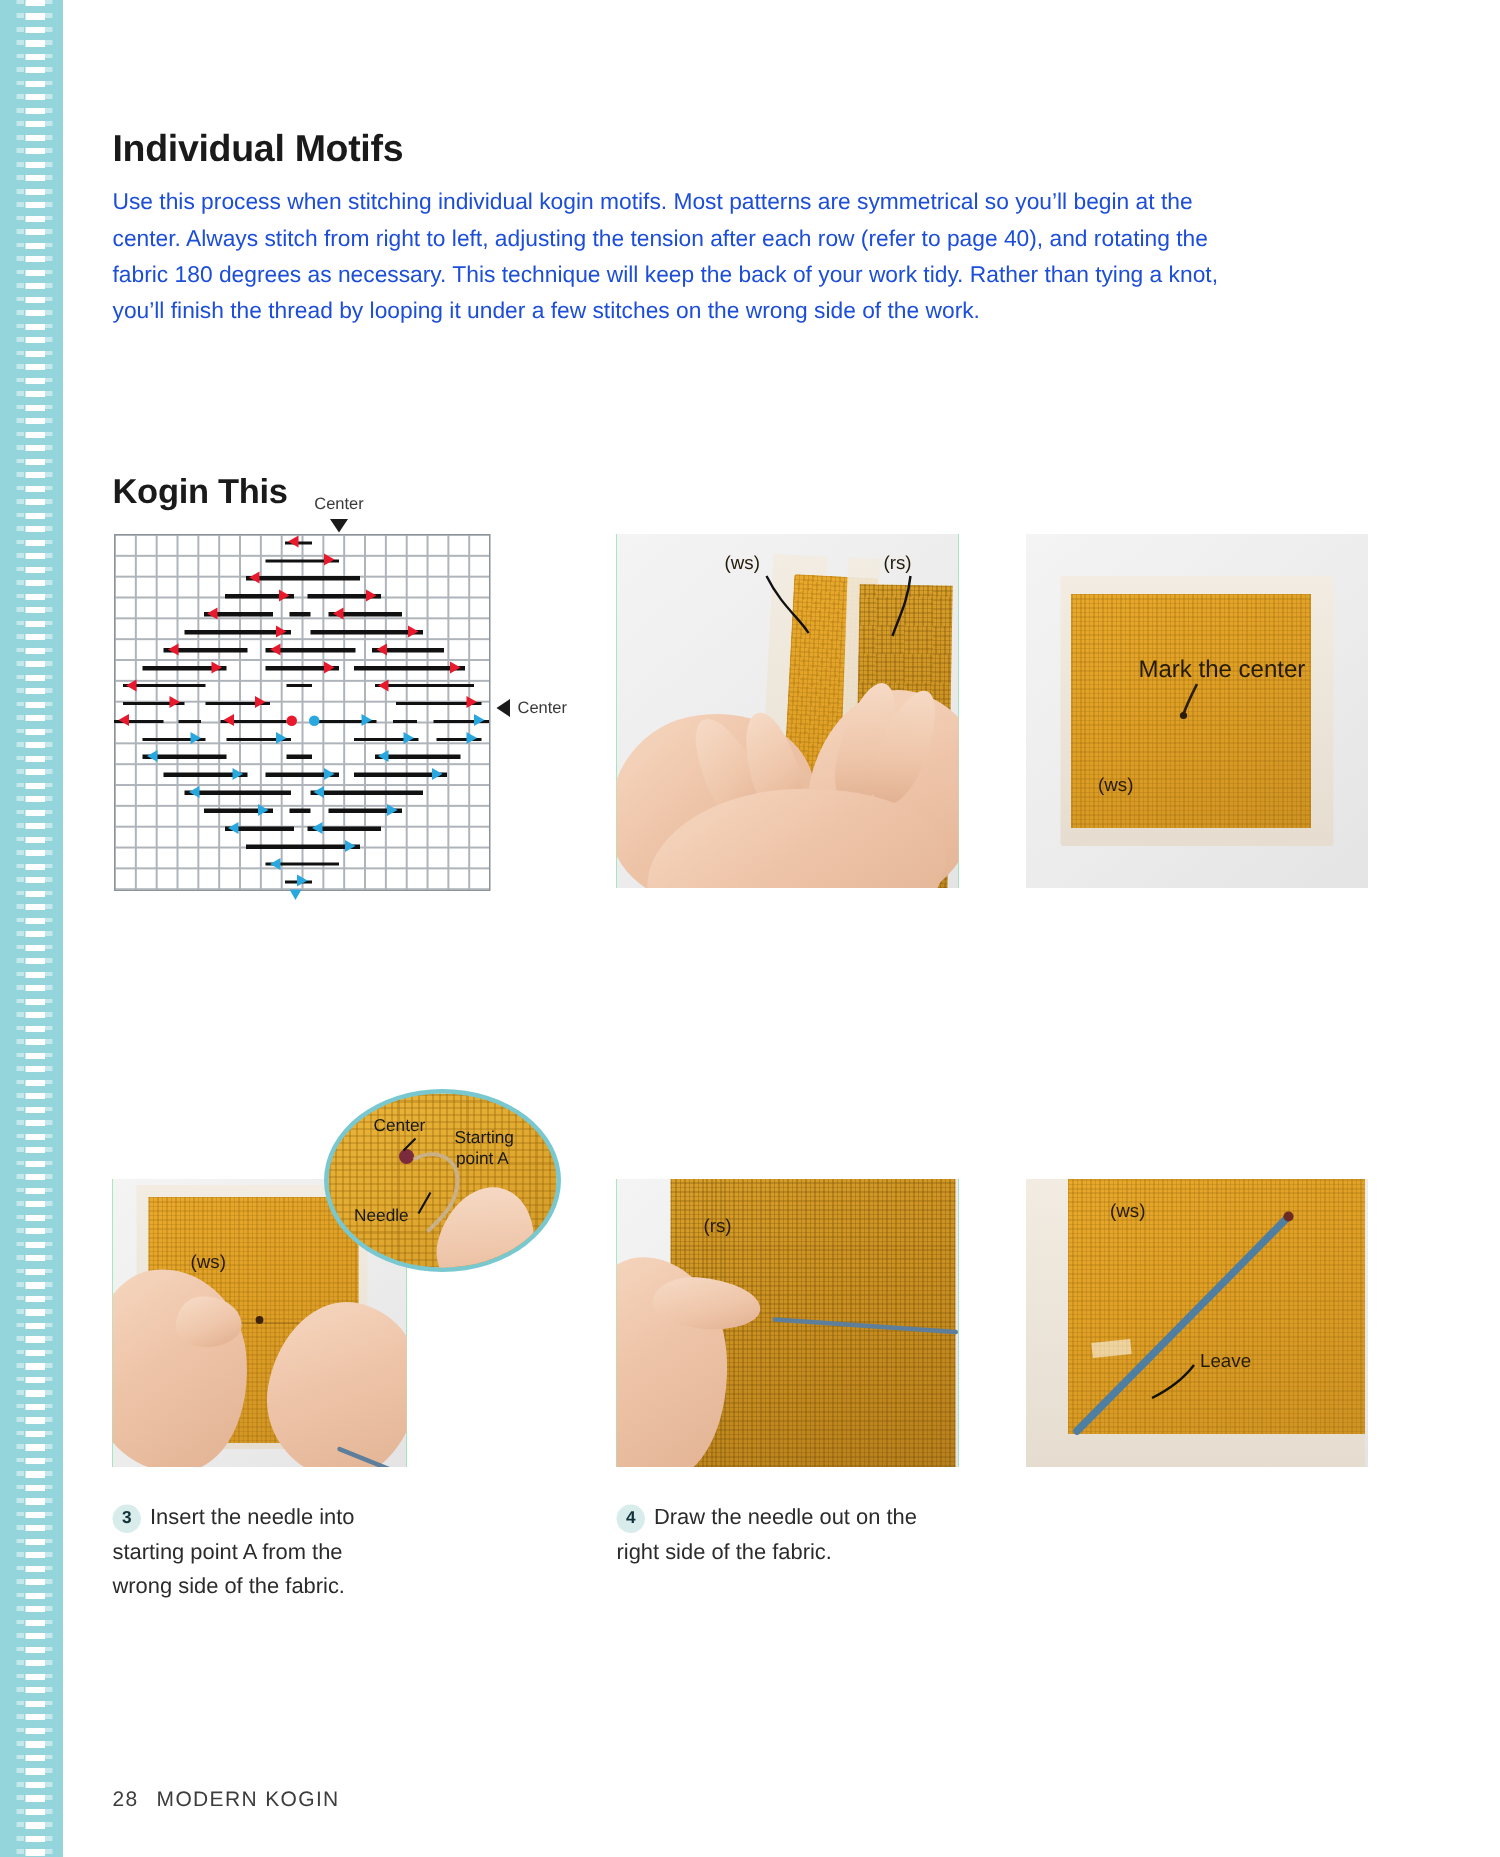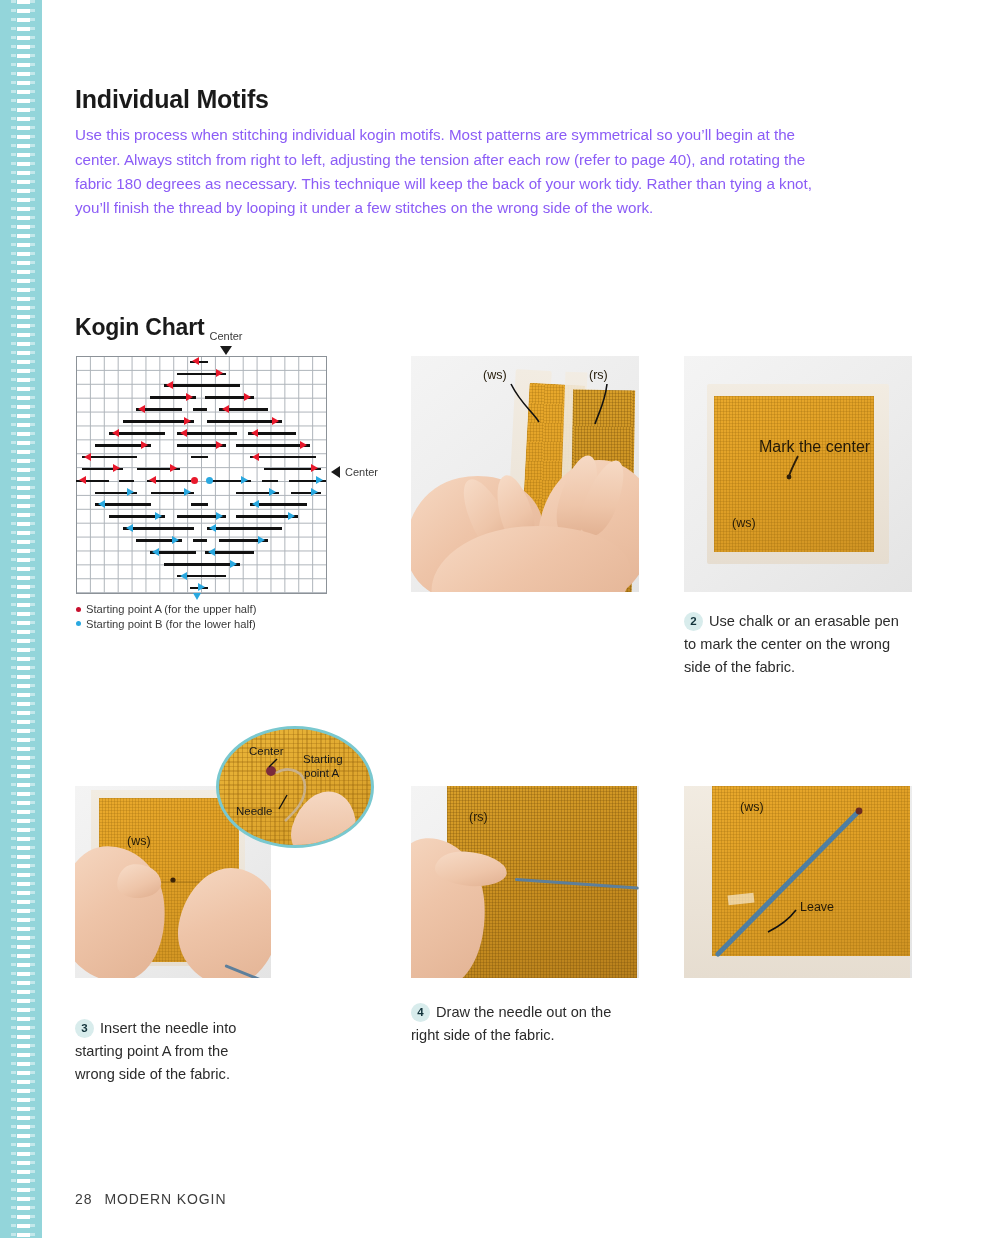--- a/index.html
+++ b/index.html
@@ -42,21 +42,21 @@
     position:absolute; left:0; top:4px; width:1000px; height:1238px;
   }
 
   #sec-title {
     position:absolute; left:75px; top:64px;
     font-size:25px; font-weight:700; letter-spacing:-0.2px;
     color:#1a1a1a;
   }
   #intro {
     position:absolute; left:75px; top:104px; width:750px;
-    font-size:15.2px; line-height:24.4px; color:#8b5cf6;
+    font-size:15.2px; line-height:24.4px; color:#1d4ed8;
   }
 
   #chart-title {
     position:absolute; left:75px; top:291px;
     font-size:23px; font-weight:700; letter-spacing:-0.2px;
     color:#1a1a1a;
   }
 
   
   #kogin-chart {
@@ -202,21 +202,21 @@
   <div class="stitch-col"></div>
   <div class="stitch-col faint faint2"></div>
 </div>
 
 <div id="page">
 
   <h1 id="sec-title">Individual Motifs</h1>
 
   <p id="intro">Use this process when stitching individual kogin motifs. Most patterns are symmetrical so you’ll begin at the center. Always stitch from right to left, adjusting the tension after each row (refer to page 40), and rotating the fabric 180 degrees as necessary. This technique will keep the back of your work tidy. Rather than tying a knot, you’ll finish the thread by looping it under a few stitches on the wrong side of the work.</p>
 
-  <h2 id="chart-title">Kogin Chart</h2>
+  <h2 id="chart-title">Kogin This</h2>
 
   <div id="kogin-chart">
     <div id="center-top-label">Center</div>
     <div id="center-top-arrow"></div>
 
     <div id="grid-wrap">
       <div id="grid"></div>
       <div id="stitch-layer">
           <div class="st" style="left: 113.98px; top: 4.65px; width: 18.07px;"></div>
           <div class="st" style="left: 101.47px; top: 16.55px; width: 48.65px;"></div>
@@ -312,30 +312,20 @@
           <div class="dot b" style="left: 129.965px; top: 121.45px;"></div>
           <div class="arw down" style="left: 116.76px; top: 236.81px;"></div>
         </div>
     </div>
 
     <div id="center-right">
       <span class="tri"></span>
       <span class="lbl">Center</span>
     </div>
 
-    <div id="legend">
-      <div class="row">
-        <span class="bullet a"></span>
-        <span>Starting point A (for the upper half)</span>
-      </div>
-      <div class="row">
-        <span class="bullet b"></span>
-        <span>Starting point B (for the lower half)</span>
-      </div>
-    </div>
   </div>
 
   <div class="photo" id="photo-1" style="left:411px; top:352px; width:228px; height:236px;">
     <div class="bg"></div>
 
     <div class="selvage" style="left:98px; top:14px; width:36px; height:260px; transform:rotate(3deg); border-radius:2px;"></div>
     <div class="fabric" style="left:112px; top:28px; width:56px; height:250px; transform:rotate(3deg); border-radius:2px 2px 0 0;"></div>
     <div class="selvage" style="left:150px; top:16px; width:22px; height:255px; transform:rotate(2deg); opacity:.9;"></div>
     <div class="fabric deep" style="left:160px; top:34px; width:62px; height:245px; transform:rotate(1deg);"></div>
 
@@ -360,23 +350,20 @@
     <div class="selvage" style="left:23px; top:28px; width:182px; height:180px; border-radius:2px;"></div>
     <div class="fabric" style="left:30px; top:40px; width:160px; height:156px;"></div>
     <span class="phlabel" style="left:75px; top:82px; font-size:16px;">Mark the center</span>
     <svg style="position:absolute; inset:0; width:100%; height:100%;">
       <path d="M 114 100 C 110 108, 107 114, 105 120" stroke="#2b1d0a" stroke-width="1.8" fill="none"></path>
       <circle cx="105" cy="121" r="2.4" fill="#2b1d0a"></circle>
     </svg>
     <span class="phlabel" style="left:48px; top:160px;">(ws)</span>
   </div>
 
-  <div class="step" style="left:684px; top:606px; width:222px;">
-    <span class="num">2</span><span>Use chalk or an erasable pen to mark the center on the wrong side of the fabric.</span>
-  </div>
 
   <div class="photo" id="photo-3" style="left:75px; top:782px; width:196px; height:192px;">
     <div class="bg"></div>
     <div class="selvage" style="left:16px; top:4px; width:154px; height:176px;"></div>
     <div class="fabric" style="left:24px; top:12px; width:140px; height:164px;"></div>
     <span class="phlabel" style="left:52px; top:48px;">(ws)</span>
     <svg style="position:absolute; inset:0; width:100%; height:100%;">
       <circle cx="98" cy="94" r="2.6" fill="#3a2208"></circle>
       <line x1="40" y1="96" x2="150" y2="96" stroke="rgba(90,60,10,.35)" stroke-width="1"></line>
     </svg>
@@ -416,21 +403,21 @@
     <span class="phlabel" style="left:56px; top:14px;">(ws)</span>
     <svg style="position:absolute; inset:0; width:100%; height:100%;">
       <line x1="34" y1="168" x2="174" y2="26" stroke="#4e7ea2" stroke-width="5" stroke-linecap="round"></line>
       <circle cx="175" cy="25" r="3.4" fill="#6b2a22"></circle>
       <path d="M 84 146 C 96 140, 106 132, 112 124" stroke="#111" stroke-width="1.6" fill="none"></path>
       <rect x="44" y="108" width="26" height="10" fill="rgba(255,255,255,.55)" transform="rotate(-6 57 113)"></rect>
     </svg>
     <span class="phlabel" style="left:116px; top:114px;">Leave</span>
   </div>
 
-  <div class="step" style="left:75px; top:997px; width:190px;margin-top:16px;">
+  <div class="step" style="left:75px; top:997px; width:190px;">
     <span class="num">3</span><span>Insert the needle into starting point A from the wrong side of the fabric.</span>
   </div>
   <div class="step" style="left:411px; top:997px; width:228px;">
     <span class="num">4</span><span>Draw the needle out on the right side of the fabric.</span>
   </div>
 
   <div id="footer">
     <span class="pg">28</span><span>MODERN KOGIN</span>
   </div>
 

